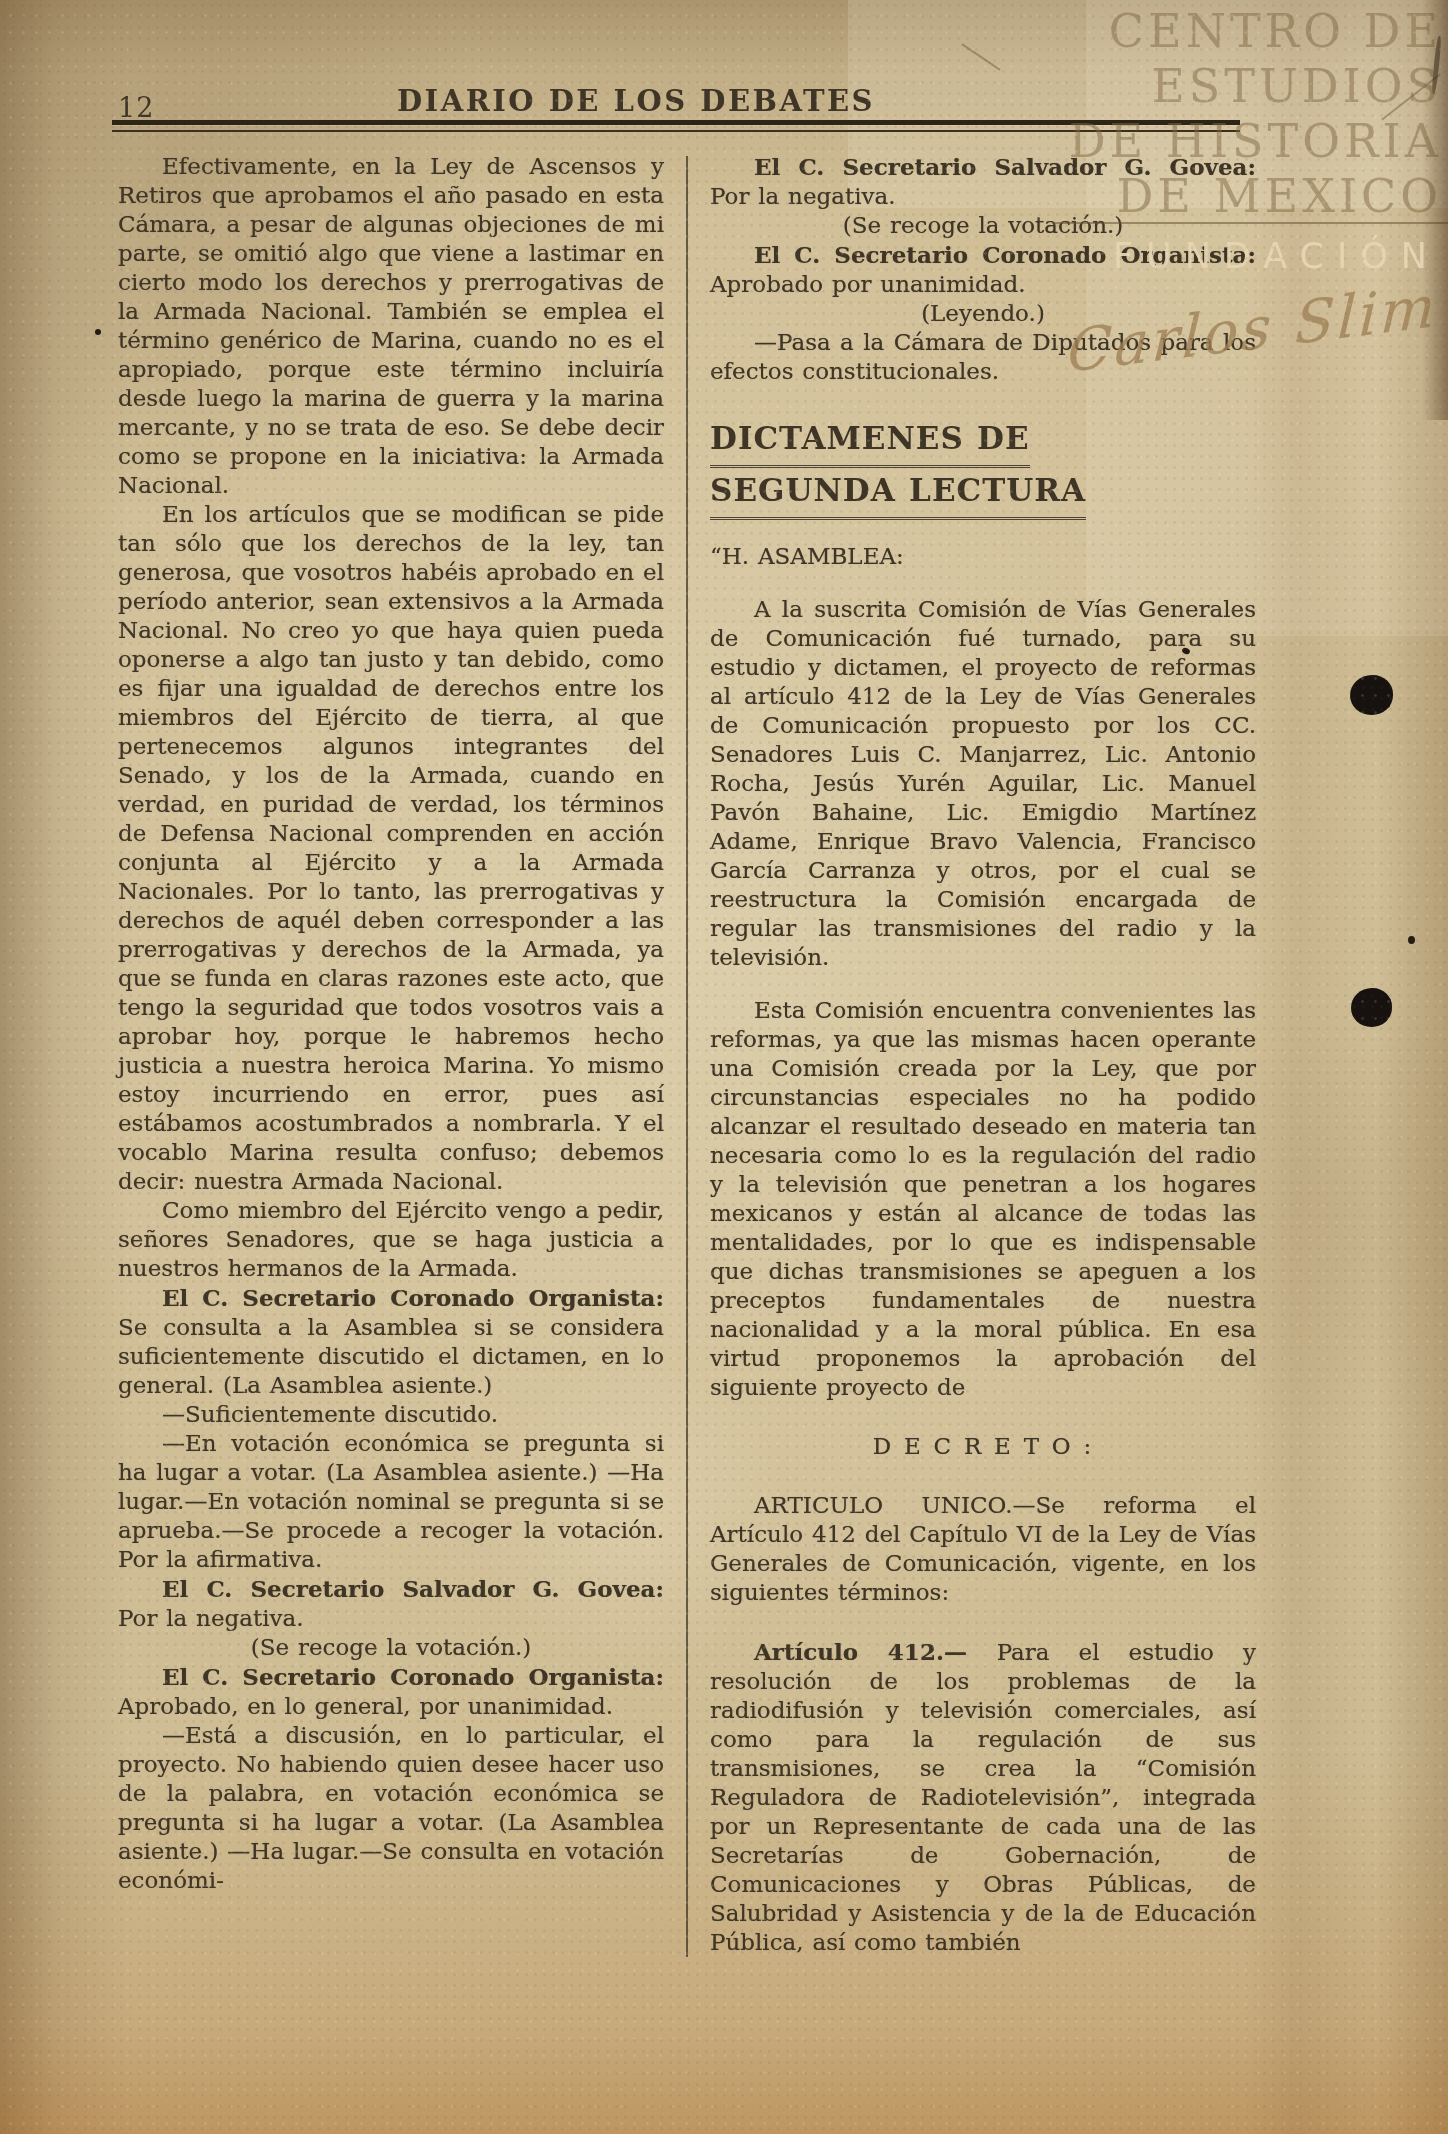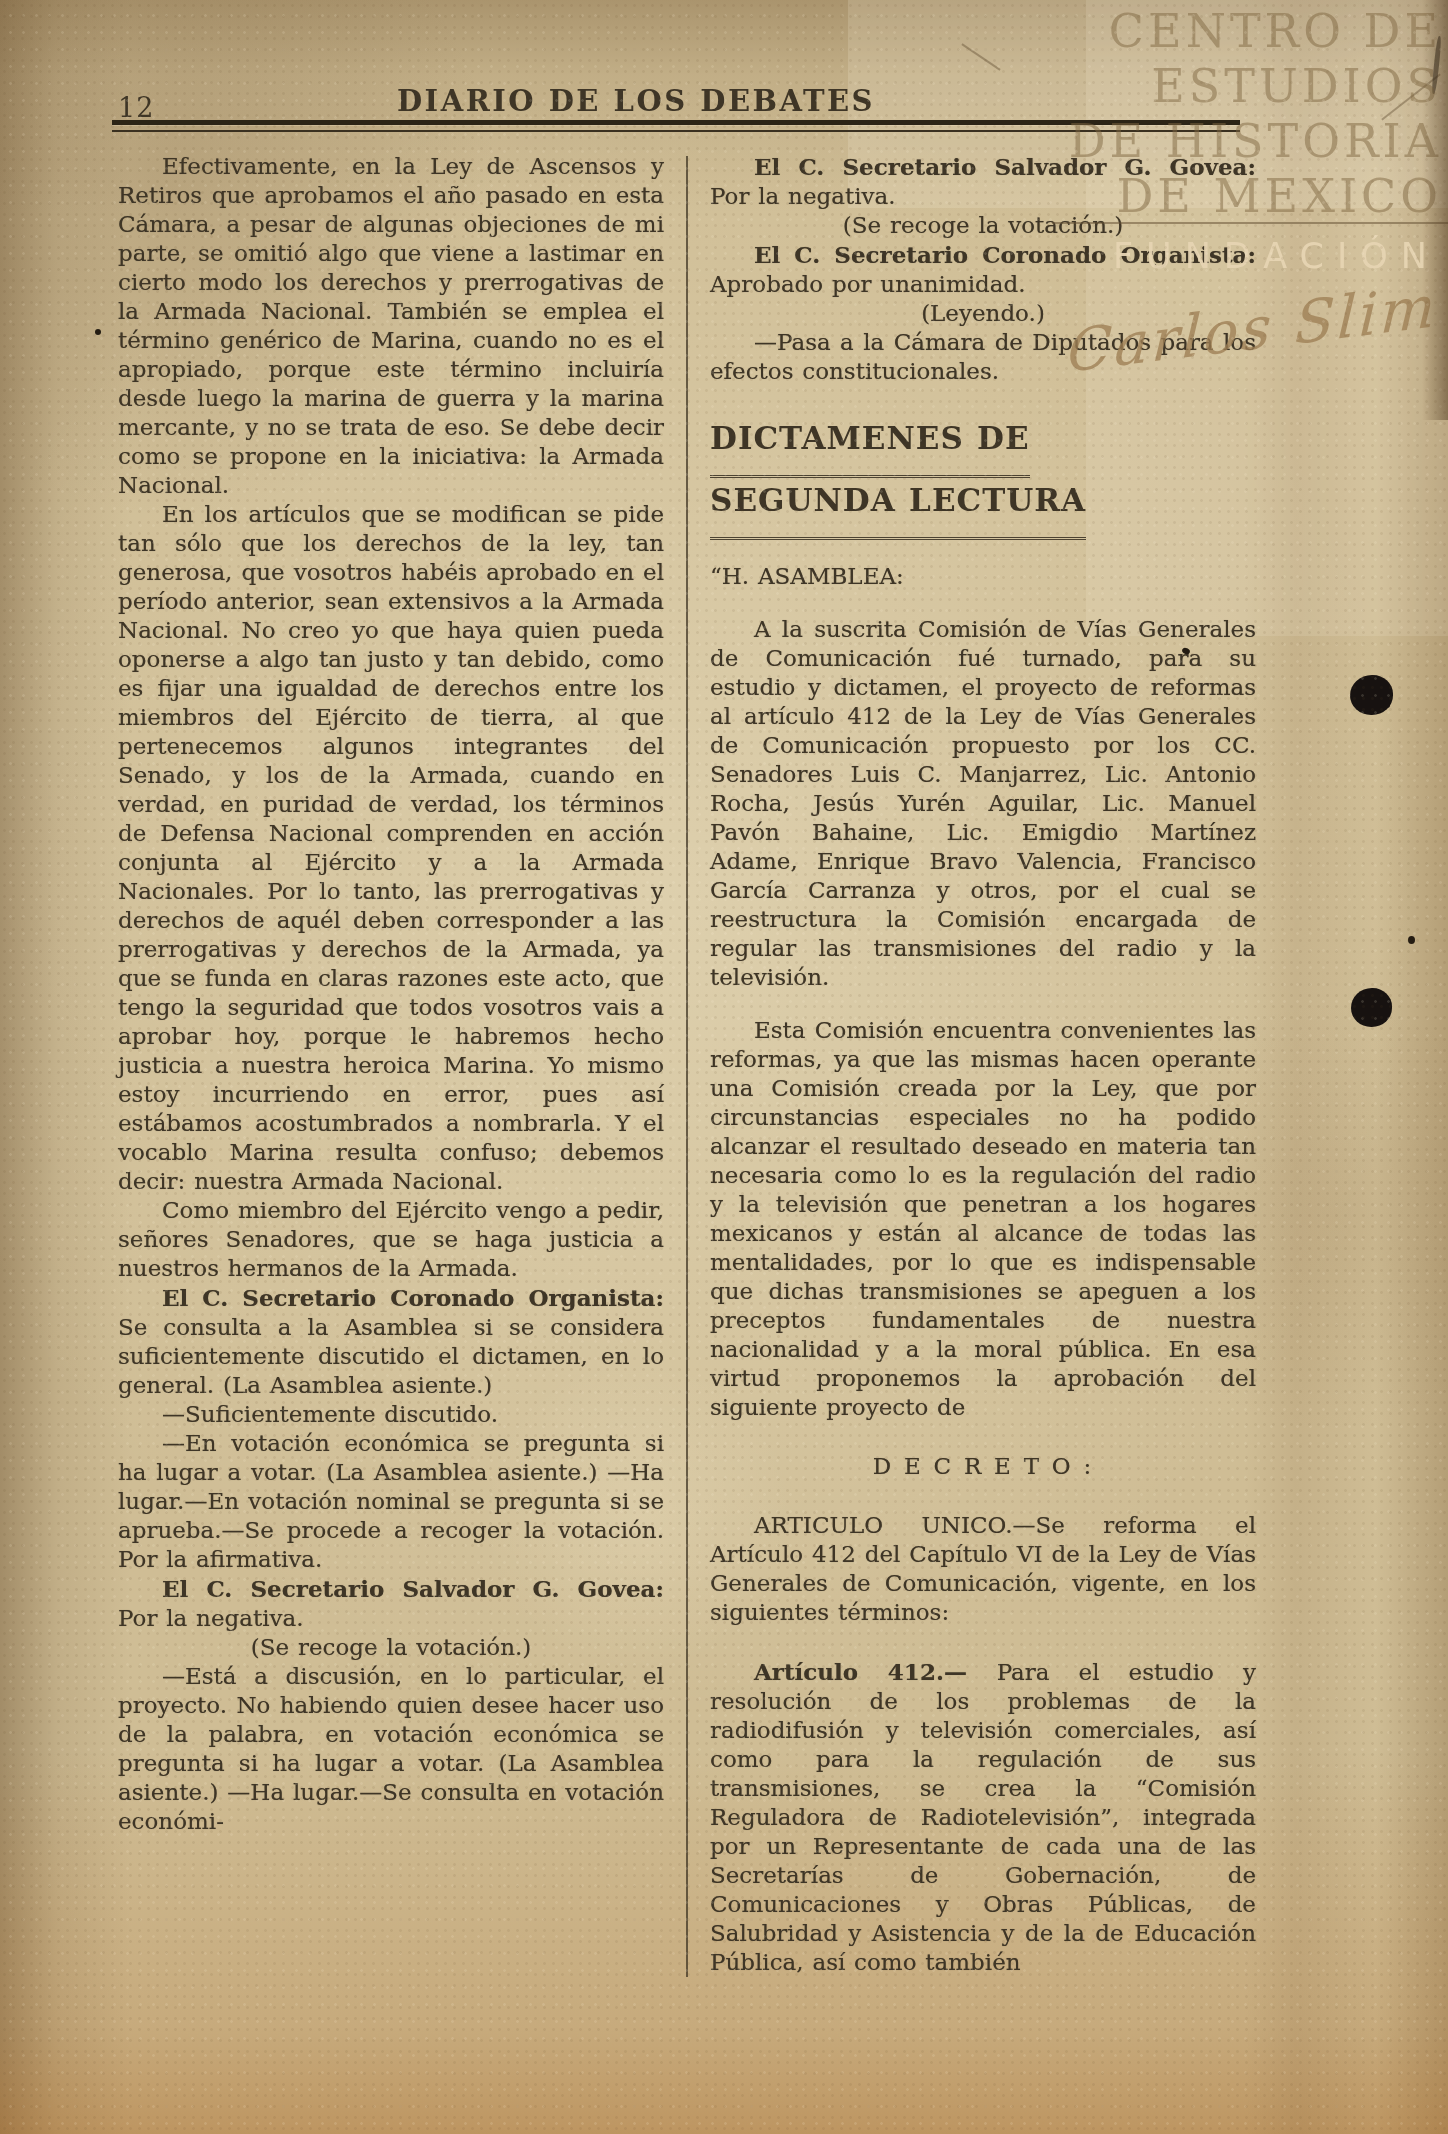--- a/index.html
+++ b/index.html
@@ -57,21 +57,21 @@
   
   .text-area{position:absolute;z-index:3;left:118px;top:152px;width:1140px;display:flex;}
   .col{width:546px;font-size:23px;line-height:29px;text-align:justify;word-spacing:1.5px;}
   .col p{margin:0;text-shadow:0 0 .7px rgba(62,53,38,.55);}
   .col .indent{text-indent:44px;}
   .col .noindent{text-indent:0;}
   .col .center{text-align:center;text-indent:0;}
   .divider{width:2px;margin:4px 22px 0 22px;background:rgba(58,48,32,.72);}
   .lead{font-weight:bold;}
   .dict-heading{margin:30px 0 22px 0;font-size:31px;line-height:44px;font-weight:bold;letter-spacing:1px;}
-  .dict-heading .hl{display:table;padding-bottom:15px;border-bottom:3px double rgba(52,44,30,.85);}
+  .dict-heading .hl{display:table;padding-bottom:5px;border-bottom:3px double rgba(52,44,30,.85);}
   .para.gap-top{margin-top:24px;}
   .para.gap-top-lg{margin-top:30px;}
   .para.gap-bottom{margin-bottom:24px;}
   .para.decree{text-align:center;text-indent:0;margin:30px 0 30px 0;letter-spacing:2px;}
 
   
   .watermark{position:absolute;z-index:5;top:4px;right:6px;width:620px;text-align:right;pointer-events:none;}
   .wm-line{font-family:"DejaVu Serif","Liberation Serif",serif;font-size:46px;line-height:55px;letter-spacing:4px;color:rgba(128,103,66,.50);}
   .wm-rule{position:absolute;z-index:5;top:222px;left:1052px;right:0;height:2px;background:rgba(104,84,54,.55);pointer-events:none;}
   .wm-foundation{position:absolute;z-index:5;top:236px;right:8px;font-family:"DejaVu Sans","Liberation Sans",sans-serif;font-size:35px;letter-spacing:13px;color:rgba(230,212,178,.95);pointer-events:none;}
@@ -108,20 +108,21 @@
   <div class="text-area">
     <div class="col" id="col-left">
         <p class="para indent">Efectivamente, en la Ley de Ascensos y Retiros que aprobamos el año pasado en esta Cámara, a pesar de algunas objeciones de mi parte, se omitió algo que viene a lastimar en cierto modo los derechos y prerrogativas de la Armada Nacional. También se emplea el término genérico de Marina, cuando no es el apropiado, porque este término incluiría desde luego la marina de guerra y la marina mercante, y no se trata de eso. Se debe decir como se propone en la iniciativa: la Armada Nacional.</p>
         <p class="para indent">En los artículos que se modifican se pide tan sólo que los derechos de la ley, tan generosa, que vosotros habéis aprobado en el período anterior, sean extensivos a la Armada Nacional. No creo yo que haya quien pueda oponerse a algo tan justo y tan debido, como es fijar una igualdad de derechos entre los miembros del Ejército de tierra, al que pertenecemos algunos integrantes del Senado, y los de la Armada, cuando en verdad, en puridad de verdad, los términos de Defensa Nacional comprenden en acción conjunta al Ejército y a la Armada Nacionales. Por lo tanto, las prerrogativas y derechos de aquél deben corresponder a las prerrogativas y derechos de la Armada, ya que se funda en claras razones este acto, que tengo la seguridad que todos vosotros vais a aprobar hoy, porque le habremos hecho justicia a nuestra heroica Marina. Yo mismo estoy incurriendo en error, pues así estábamos acostumbrados a nombrarla. Y el vocablo Marina resulta confuso; debemos decir: nuestra Armada Nacional.</p>
         <p class="para indent">Como miembro del Ejército vengo a pedir, señores Senadores, que se haga justicia a nuestros hermanos de la Armada.</p>
         <p class="para indent"><b class="lead">El C. Secretario Coronado Organista: </b>Se consulta a la Asamblea si se considera suficientemente discutido el dictamen, en lo general. (La Asamblea asiente.)</p>
         <p class="para indent">—Suficientemente discutido.</p>
         <p class="para indent">—En votación económica se pregunta si ha lugar a votar. (La Asamblea asiente.) —Ha lugar.—En votación nominal se pregunta si se aprueba.—Se procede a recoger la votación. Por la afirmativa.</p>
         <p class="para indent"><b class="lead">El C. Secretario Salvador G. Govea: </b>Por la negativa.</p>
         <p class="para center">(Se recoge la votación.)</p>
+        <p class="para indent"><b class="lead">El C. Secretario Coronado Organista: </b>Aprobado, en lo general, por unanimidad.</p>
         <p class="para indent">—Está a discusión, en lo particular, el proyecto. No habiendo quien desee hacer uso de la palabra, en votación económica se pregunta si ha lugar a votar. (La Asamblea asiente.) —Ha lugar.—Se consulta en votación económi-</p>
       </div>
     <div class="divider"></div>
     <div class="col" id="col-right">
         <p class="para indent"><b class="lead">El C. Secretario Salvador G. Govea: </b>Por la negativa.</p>
         <p class="para center">(Se recoge la votación.)</p>
         <p class="para indent"><b class="lead">El C. Secretario Coronado Organista: </b>Aprobado por unanimidad.</p>
         <p class="para center">(Leyendo.)</p>
         <p class="para indent">—Pasa a la Cámara de Diputados para los efectos constitucionales.</p>
         <h2 class="dict-heading">

